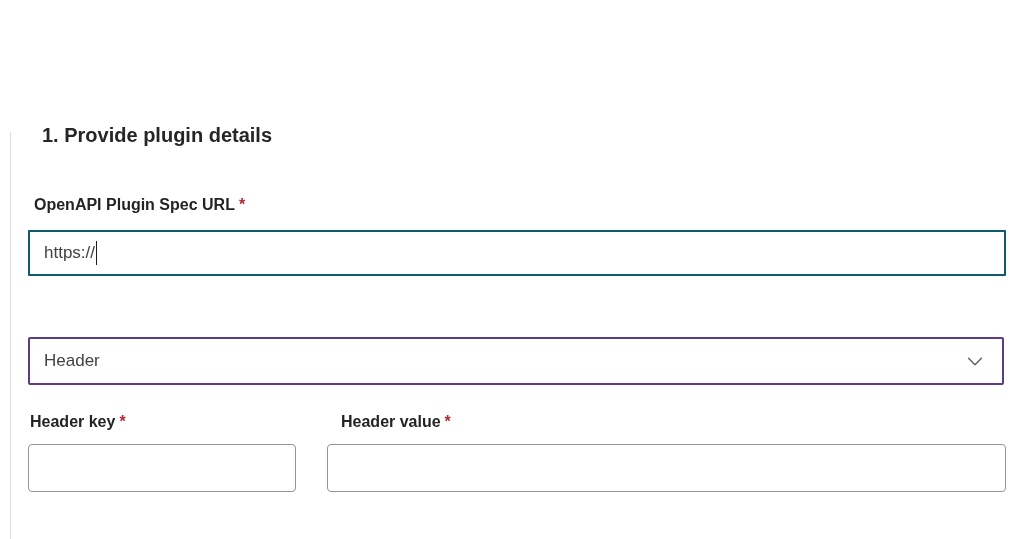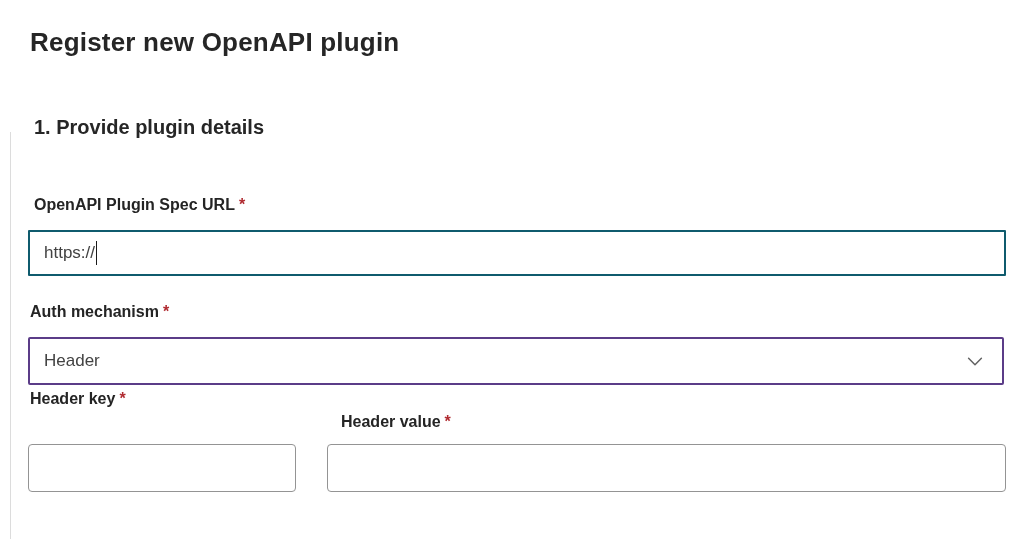--- a/index.html
+++ b/index.html
@@ -30,39 +30,39 @@
     margin: 0;
     font-size: 26px;
     font-weight: 700;
     color: #262626;
     letter-spacing: 0.2px;
   }
   .section-heading {
     position: absolute;
     left: 30px;
     top: 112px;
-    margin: 4px;
+    margin: 12px;
     font-size: 20px;
     font-weight: 700;
     color: #262626;
   }
   .field-label {
     position: absolute;
     font-size: 16px;
     font-weight: 600;
     color: var(--label-text, #242424);
   }
   .field-label .req {
     color: var(--required-red, #b02a30);
     font-weight: 600;
     margin-left: 4px;
   }
   .lbl-spec   { left: 34px;  top: 196px; }
   .lbl-auth   { left: 30px;  top: 303px; }
-  .lbl-hkey   { left: 30px;  top: 390px; }
+  .lbl-hkey   { left: 30px;  top: 413px; }
   .lbl-hval   { left: 327px; top: 413px; margin-left: 14px; }
 
   .fake-input {
     position: absolute;
     box-sizing: border-box;
     background: #ffffff;
     display: flex;
     align-items: center;
     font-size: 17px;
     color: var(--input-text, #424242);
@@ -124,35 +124,31 @@
   .hkey-input { left: 28px;  top: 444px; width: 268px; height: 48px; }
   .hval-input { left: 327px; top: 444px; width: 679px; height: 48px; }
 </style>
 </head>
 <body>
 
 <div class="stage">
 
   <div class="left-line"></div>
 
-  <h1 class="page-title">Register new OpenAPI plugin</h1>
 
   <h2 class="section-heading">1. Provide plugin details</h2>
 
   <div class="field-label lbl-spec">
     <span>OpenAPI Plugin Spec URL</span><span class="req">*</span>
   </div>
   <div class="fake-input spec-url-input">
     <span>https://</span>
       <span class="caret"></span>
   </div>
 
-  <div class="field-label lbl-auth">
-    <span>Auth mechanism</span><span class="req">*</span>
-  </div>
   <div class="dropdown">
     <span>Header</span>
     <svg class="chevron" viewBox="0 0 24 24" fill="none" stroke="currentColor" stroke-width="1.6" stroke-linecap="round" stroke-linejoin="round">
       <polyline points="5,9 12,16 19,9"></polyline>
     </svg>
   </div>
 
   <div class="field-label lbl-hkey">
     <span>Header key</span><span class="req">*</span>
   </div>

